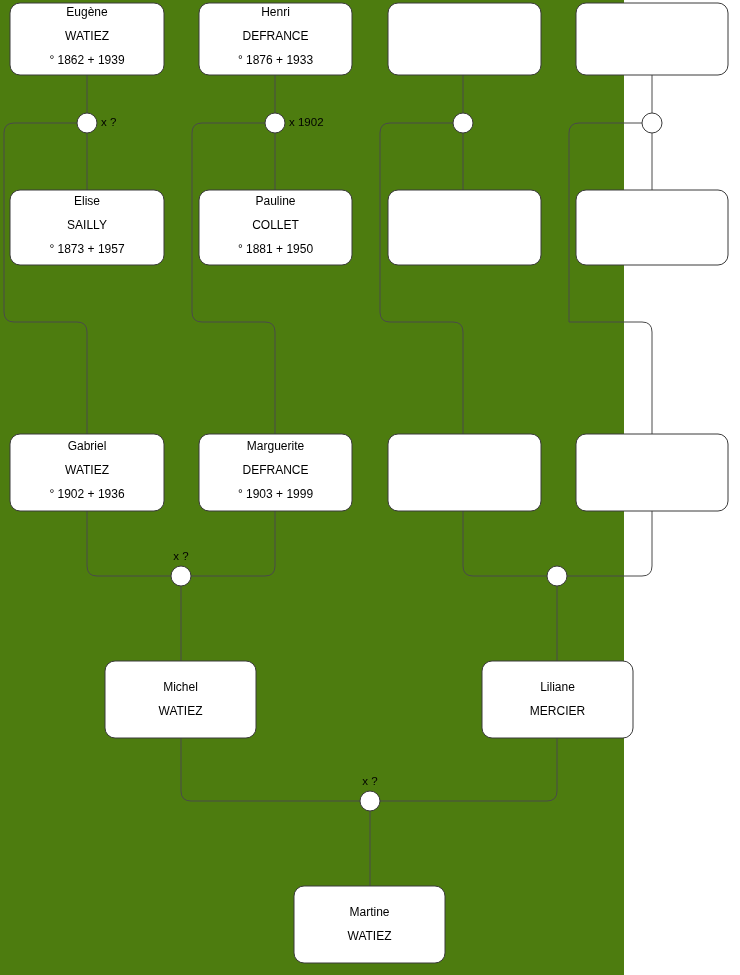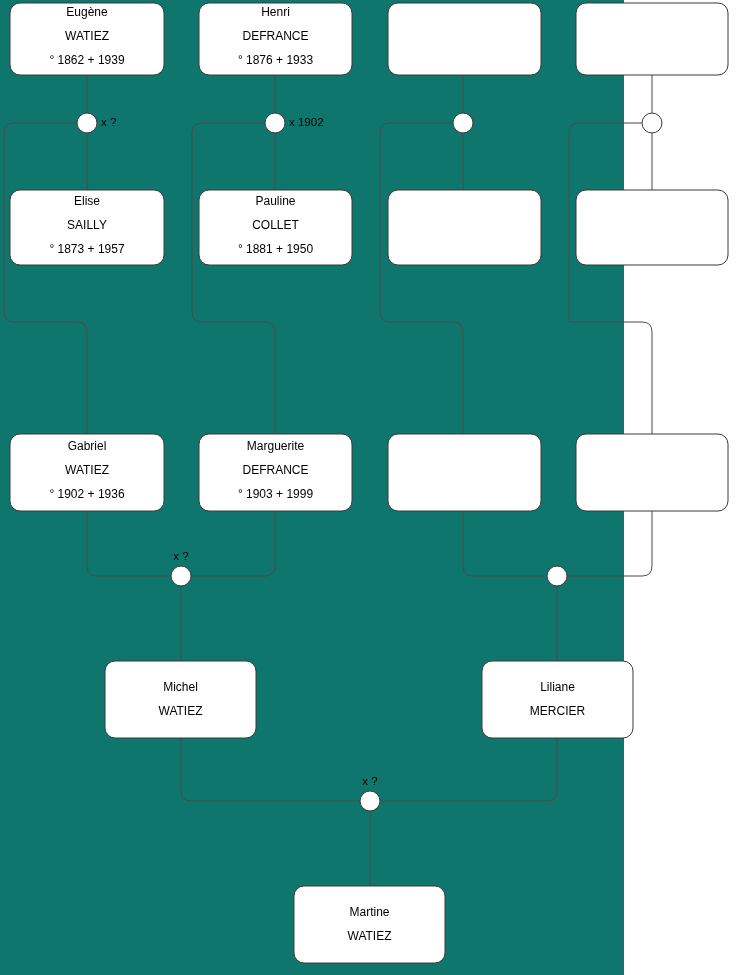--- a/index.html
+++ b/index.html
@@ -10,21 +10,21 @@
   body {
     width: 740px;
     height: 975px;
     font-family: "Liberation Sans", sans-serif;
     overflow: hidden;
   }
   #tree-root {
     position: relative;
     width: 624px;
     height: 975px;
-    background: #0f766e;
+    background: #4d7c0f;
   }
   svg.tree-canvas {
     position: absolute;
     top: 0;
     left: 0;
     width: 740px;
     height: 975px;
     display: block;
   }
   .person-box {

